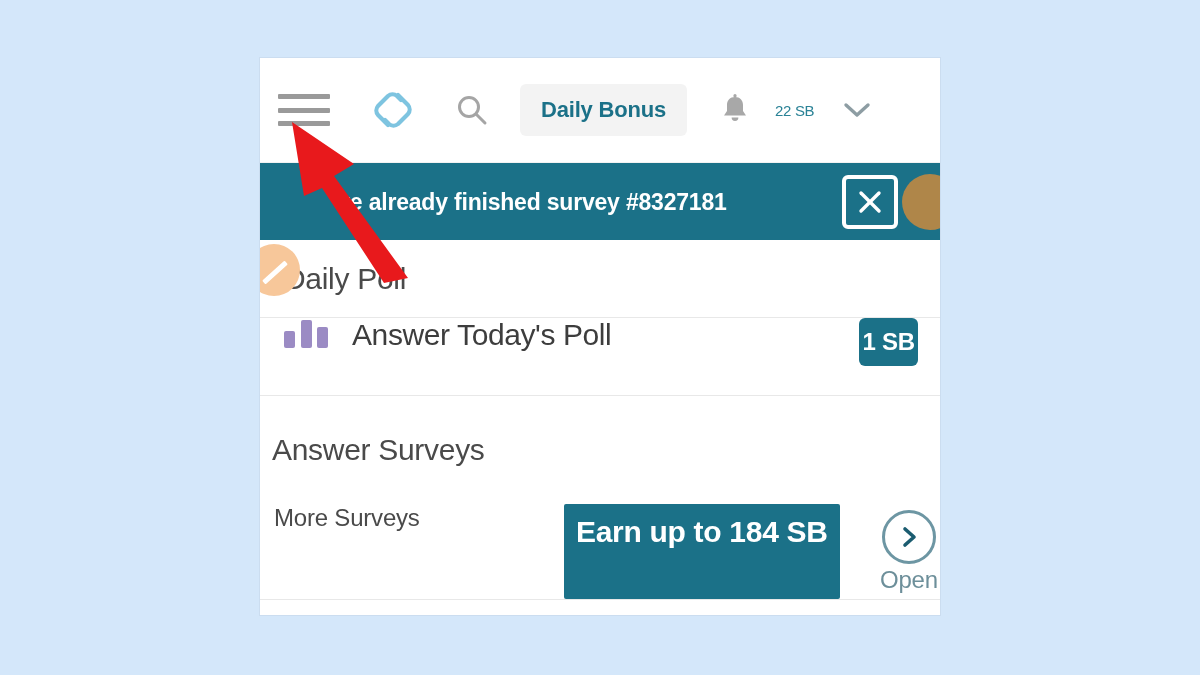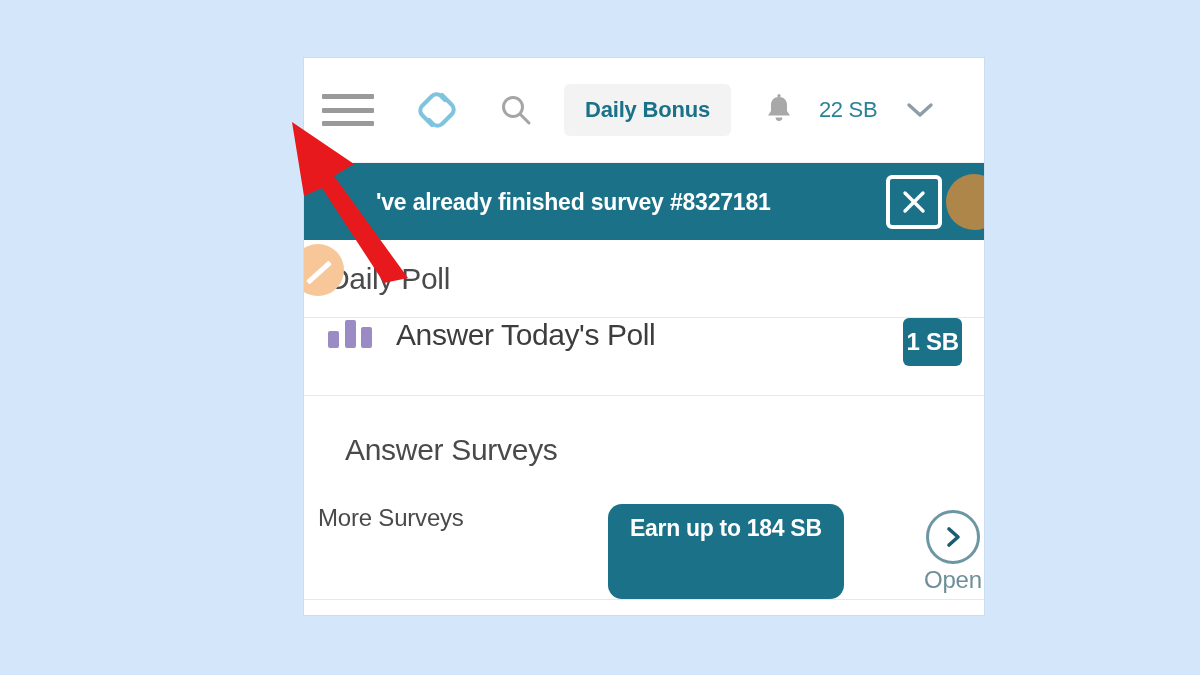--- a/index.html
+++ b/index.html
@@ -19,21 +19,20 @@
   
   #app-frame {
     position: absolute;
     left: 260px;
     top: 58px;
     width: 680px;
     height: 557px;
     background: #4d7c0f;
     overflow: hidden;
     box-shadow: 0 0 0 1px rgba(0,0,0,0.04);
-    margin-left: 44px;
   }
 
   
   #header {
     position: relative;
     height: 105px;
     background: #ffffff;
     display: flex;
     align-items: center;
     padding: 0 0 0 14px;
@@ -104,21 +103,21 @@
     height: 40px;
     display: flex;
     align-items: center;
     justify-content: center;
     cursor: pointer;
   }
 
   
   #sb-balance {
     margin-left: 22px;
-    font-size: 22px;
+    font-size: 15px;
     color: #2a8296;
     letter-spacing: -0.3px;
     white-space: nowrap;
     cursor: pointer;
   }
 
   
   #account-chevron {
     margin-left: 26px;
     margin-right: 14px;
@@ -259,21 +258,21 @@
     padding: 10px 3px;
     letter-spacing: -0.2px;
     white-space: nowrap;
     cursor: pointer;
   }
 
   #answer-surveys-header {
     height: 108px;
     display: flex;
     align-items: center;
-    padding-left: 41px;
+    padding-left: 12px;
     box-sizing: border-box;
     background: #fff;
   }
   #answer-surveys-title {
     font-size: 30px;
     color: #4a4a4a;
     letter-spacing: -0.3px;
   }
 
   #more-surveys-row {
@@ -288,24 +287,24 @@
   #more-surveys-label {
     font-size: 24px;
     color: #4a4a4a;
     letter-spacing: -0.2px;
     width: 290px;
     flex: 0 0 auto;
   }
   #earn-button {
     background: #1b7188;
     color: #ffffff;
-    font-size: 23px;
+    font-size: 30px;
     font-weight: bold;
-    border-radius: 14px;
-    padding: 11px 22px;
+    border-radius: 2px;
+    padding: 11px 12px;
     letter-spacing: -0.3px;
     white-space: nowrap;
     cursor: pointer;
   }
   #open-action {
     position: absolute;
     left: 620px;
     top: 50%;
     transform: translateY(-50%);
     display: flex;

